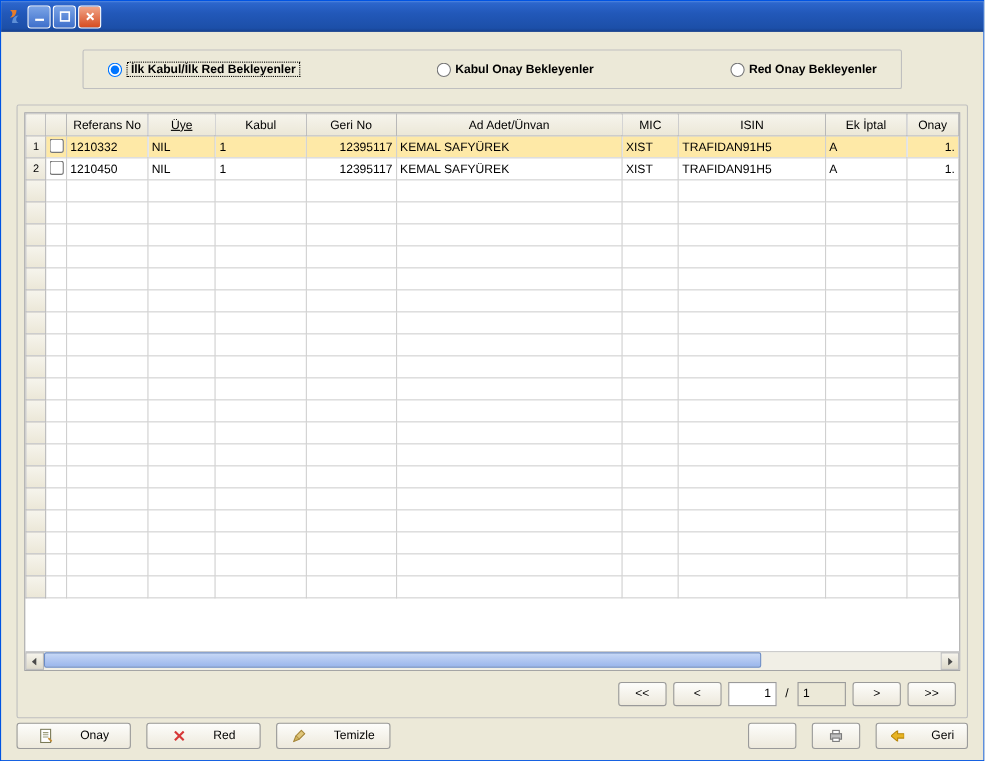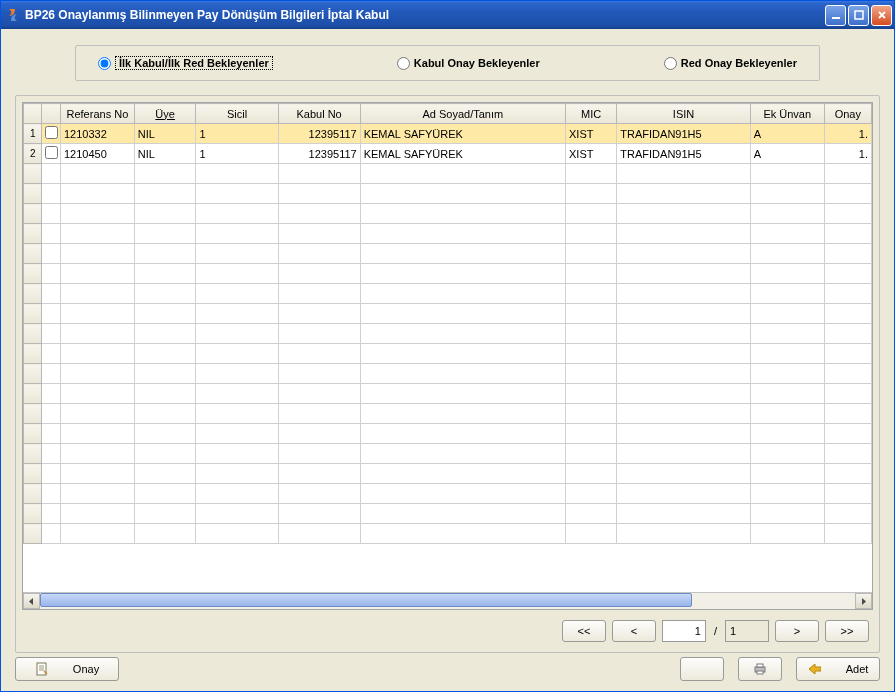--- a/index.html
+++ b/index.html
@@ -218,21 +218,20 @@
 <body>
 
 <div class="window">
   <div class="titlebar">
     <span class="app-icon">
       <svg width="14" height="14" viewBox="0 0 14 14">
           <path d="M3 1c3 2 3 5 0 7 4 0 6-3 6-7H3z" fill="#E87C2A"></path>
           <path d="M11 13c-3-2-3-5 0-7-4 0-6 3-6 7h6z" fill="#5E8FD6"></path>
         </svg>
     </span>
-    <span class="title-text">BP26 Onaylanmış Bilinmeyen Pay Dönüşüm Bilgileri İptal Kabul</span>
     <div class="win-controls">
       <div class="win-btn win-min">
           <svg width="10" height="10">
             <rect x="1" y="7" width="8" height="2" fill="#fff"></rect>
           </svg>
         </div>
       <div class="win-btn win-max">
           <svg width="10" height="10">
             <rect x="1" y="1" width="8" height="8" fill="none" stroke="#fff" stroke-width="1.5"></rect>
           </svg>
@@ -265,26 +264,26 @@
     <div class="group-box grid-group">
       <div class="grid-wrap">
         <div class="grid-viewport">
           <table class="grid">
             <thead>
               <tr>
                 <th class="rownum"></th>
                 <th class="chkcol"></th>
                 <th class="col-ref">Referans No</th>
                 <th class="col-uye">Üye</th>
-                <th class="col-hesap">Sicil</th>
-                <th class="col-sicil">Kabul No</th>
-                <th class="col-ad">Ad Soyad/Tanım</th>
+                <th class="col-hesap">Kabul</th>
+                <th class="col-sicil">Geri No</th>
+                <th class="col-ad">Ad Adet/Ünvan</th>
                 <th class="col-mic">MIC</th>
                 <th class="col-isin">ISIN</th>
-                <th class="col-ek">Ek Ünvan</th>
+                <th class="col-ek">Ek İptal</th>
                 <th class="col-adet">Onay</th>
               </tr>
             </thead>
             <tbody id="grid-body">
                 <tr class="sel">
                   <td class="rownum">1</td>
                   <td class="chkcol cell"><input type="checkbox" style=""></td>
                   <td class="cell">1210332</td>
                   <td class="cell">NIL</td>
                   <td class="cell">1</td>
@@ -590,35 +589,52 @@
       <div class="fbtn">
         <span class="ficon">
             <svg width="12" height="14">
               <rect x="1" y="1" width="9" height="12" fill="#fff" stroke="#7A7A58"></rect>
               <path d="M3 4h5M3 6h5M3 8h5" stroke="#9B9B7A"></path>
               <path d="M8 9l3 3" stroke="#C58A2F" stroke-width="1.5"></path>
             </svg>
           </span>
         <span>Onay</span>
       </div>
+      <div class="fbtn">
+        <span class="ficon">
+            <svg width="10" height="10">
+              <path d="M1 1l8 8M9 1L1 9" stroke="#D63838" stroke-width="2"></path>
+            </svg>
+          </span>
+        <span>Red</span>
+      </div>
+      <div class="fbtn">
+        <span class="ficon">
+            <svg width="12" height="12">
+              <path d="M8 1l3 3-5 5-3-3z" fill="#E0C67A" stroke="#A5863A"></path>
+              <path d="M3 6l-2 5 5-2" fill="#D2B45C" stroke="#A5863A"></path>
+            </svg>
+          </span>
+        <span>Temizle</span>
+      </div>
       <div class="spacer"></div>
       <div class="fbtn small"></div>
       <div class="fbtn small">
         <span class="ficon">
             <svg width="14" height="12">
               <rect x="2" y="4" width="10" height="5" fill="#BFBFBF" stroke="#7A7A7A"></rect>
               <rect x="4" y="1" width="6" height="3" fill="#fff" stroke="#7A7A7A"></rect>
               <rect x="4" y="8" width="6" height="3" fill="#fff" stroke="#7A7A7A"></rect>
             </svg>
           </span>
       </div>
       <div class="fbtn" style="min-width:84px">
         <span class="ficon">
             <svg width="12" height="10">
               <path d="M6 0L0 5l6 5V7h6V3H6z" fill="#E8B423" stroke="#B8860B"></path>
             </svg>
           </span>
-        <span>Adet</span>
+        <span>Geri</span>
       </div>
     </div>
 
   </div>
 </div>
 
 </body></html>

